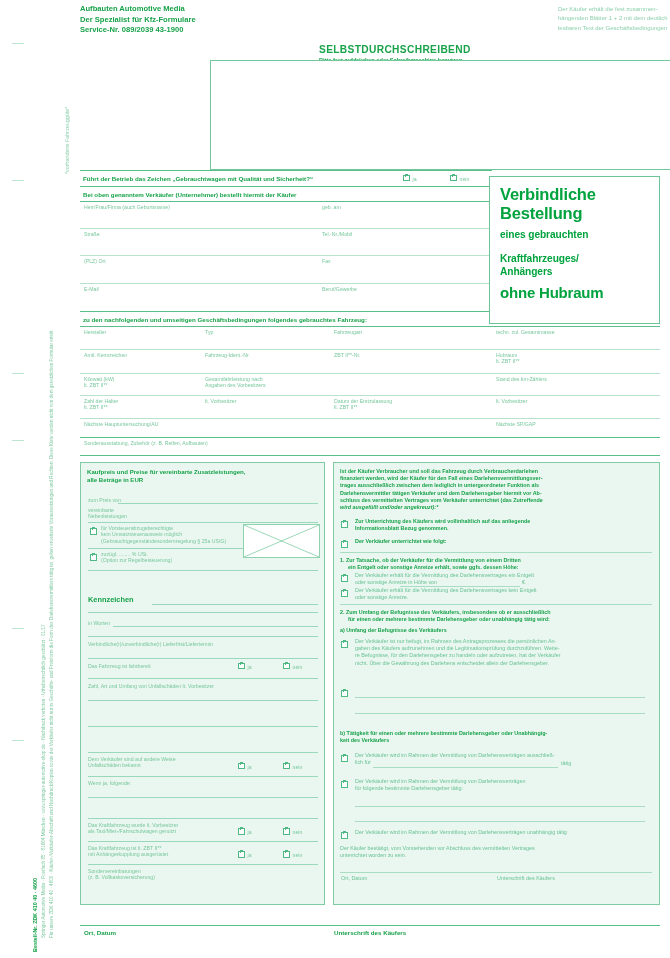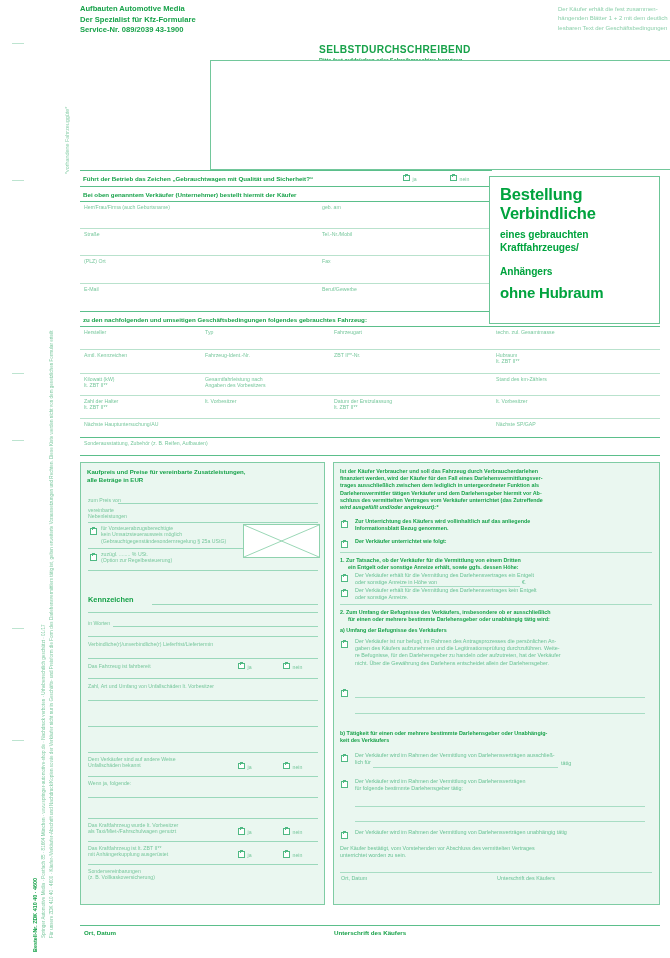--- a/index.html
+++ b/index.html
@@ -183,25 +183,25 @@
 
   <div class="fld" style="left:84px;top:285.5px;">
       <div class="cap">E-Mail</div>
     </div>
   <div class="fld" style="left:322px;top:285.5px;">
       <div class="cap">Beruf/Gewerbe</div>
     </div>
   <div class="hr-strong" style="left:80px;top:311px;width:412px;"></div>
 
   <div class="titlebox">
+    <div class="big">Verbindliche</div>
     <div class="big">Bestellung</div>
-    <div class="big">Verbindliche</div>
     <div class="mid">eines gebrauchten</div>
-    <div class="mid" style="margin-top:1px">Kraftfahrzeuges/</div>
-    <div class="mid" style="margin-top:11px">Anhängers</div>
+    <div class="mid" style="margin-top:12px">Kraftfahrzeuges/</div>
+    <div class="mid" style="margin-top:0">Anhängers</div>
     <div class="big2">ohne Hubraum</div>
   </div>
 
   <div class="sectitle" style="left:83px;top:316px;">zu den nachfolgenden und umseitigen Geschäftsbedingungen folgendes gebrauchtes Fahrzeug:</div>
   <div class="hr-strong" style="left:80px;top:326px;width:580px;"></div>
 
   <div class="fld" style="left:84px;top:328.5px;">
       <div class="cap">Hersteller</div>
     </div>
   <div class="fld" style="left:205px;top:328.5px;">

